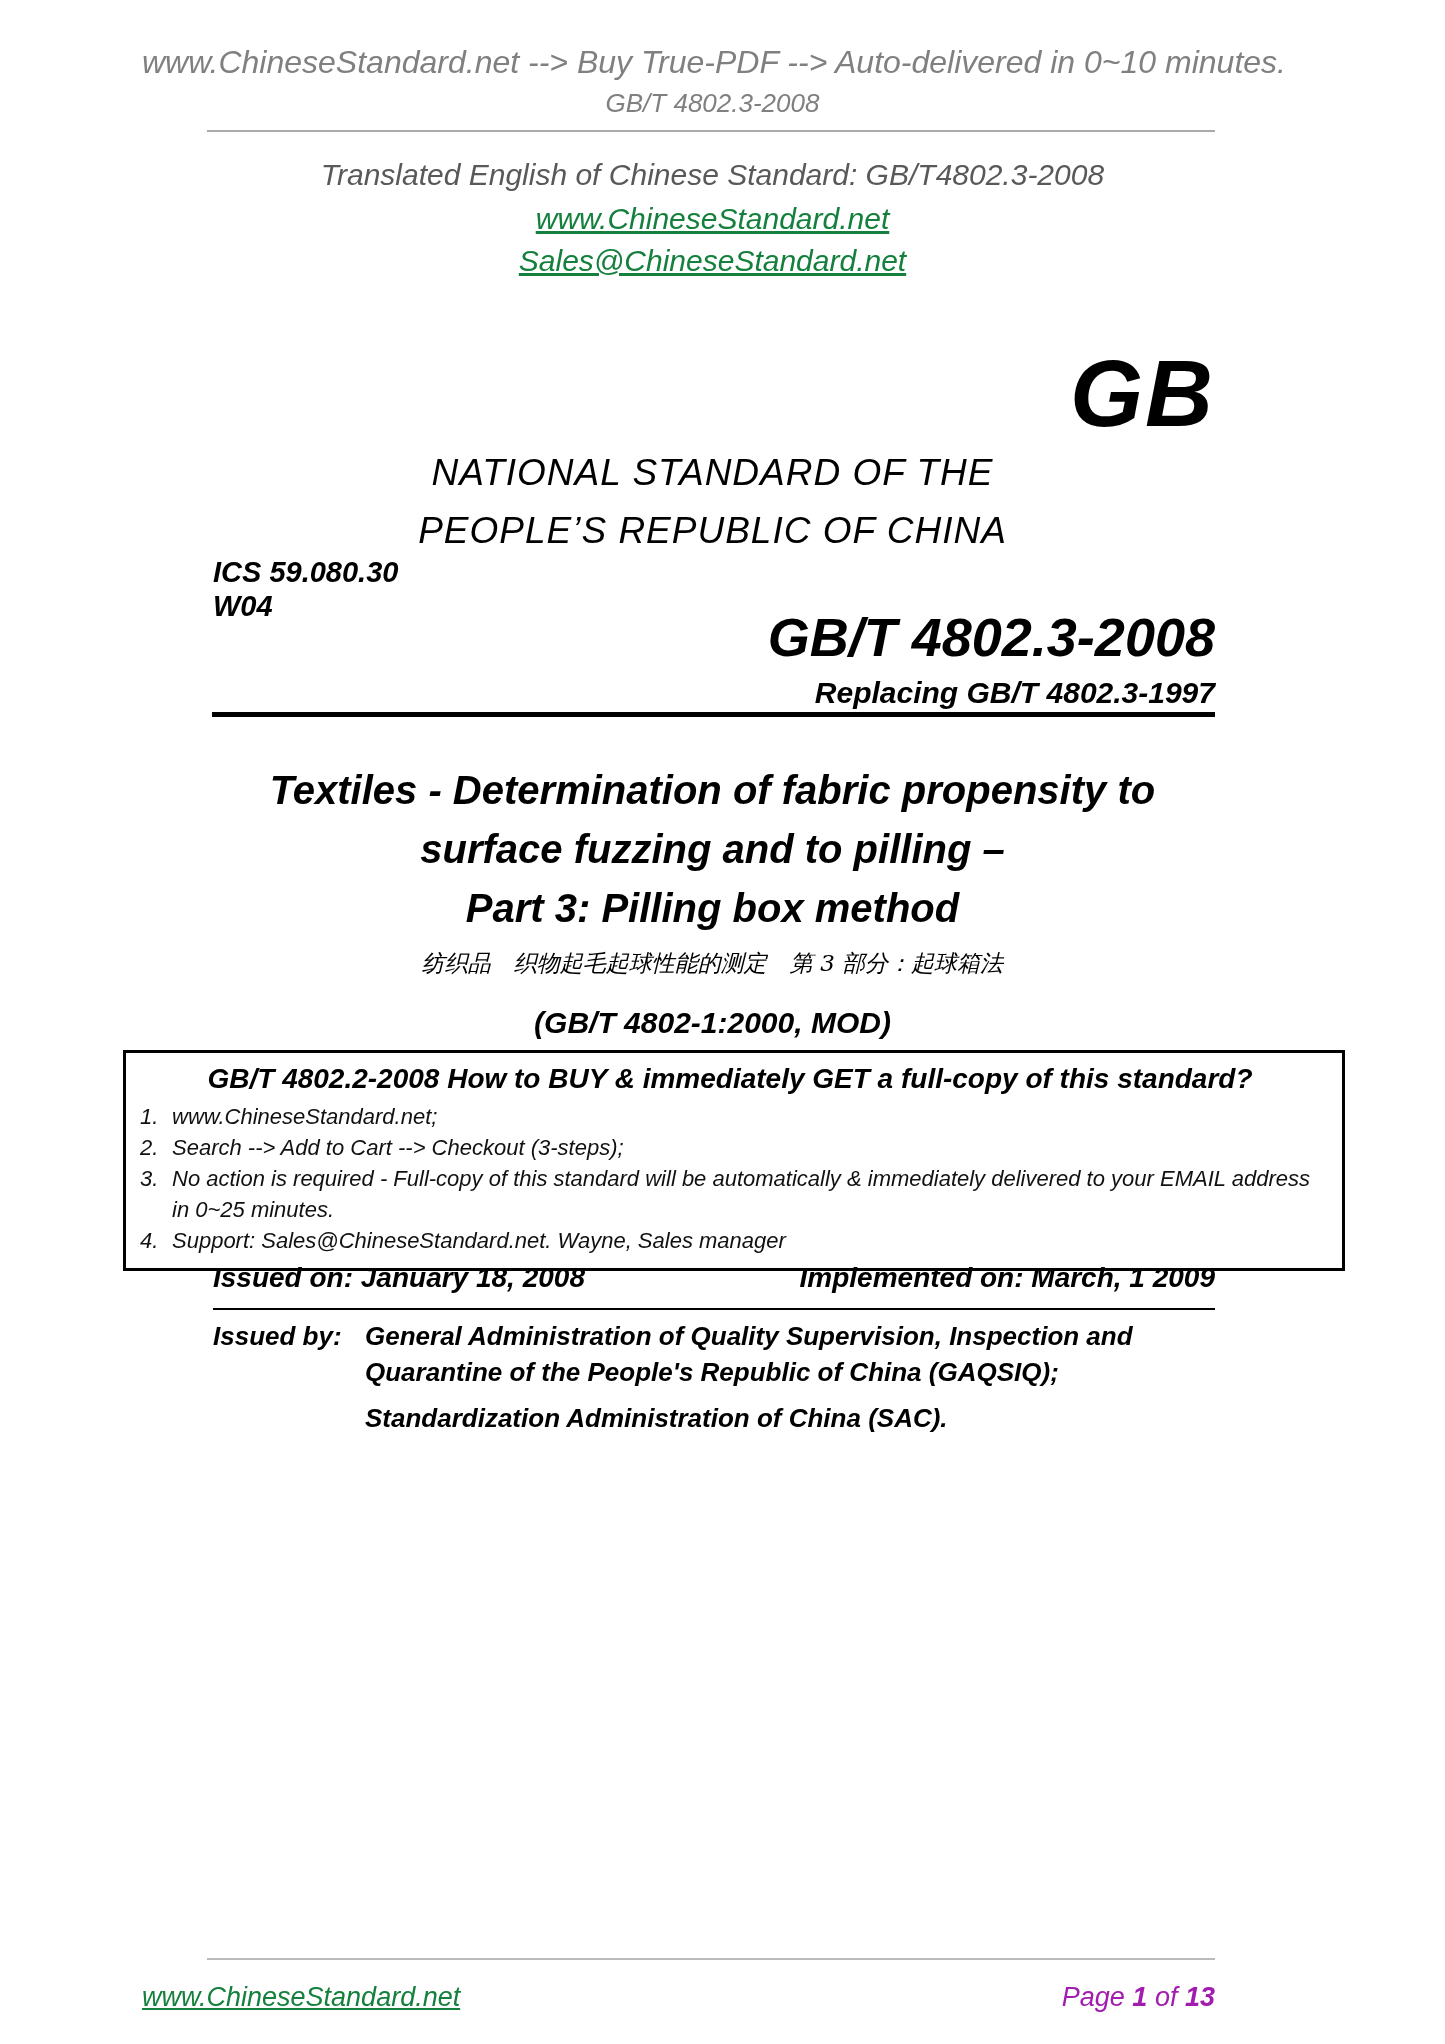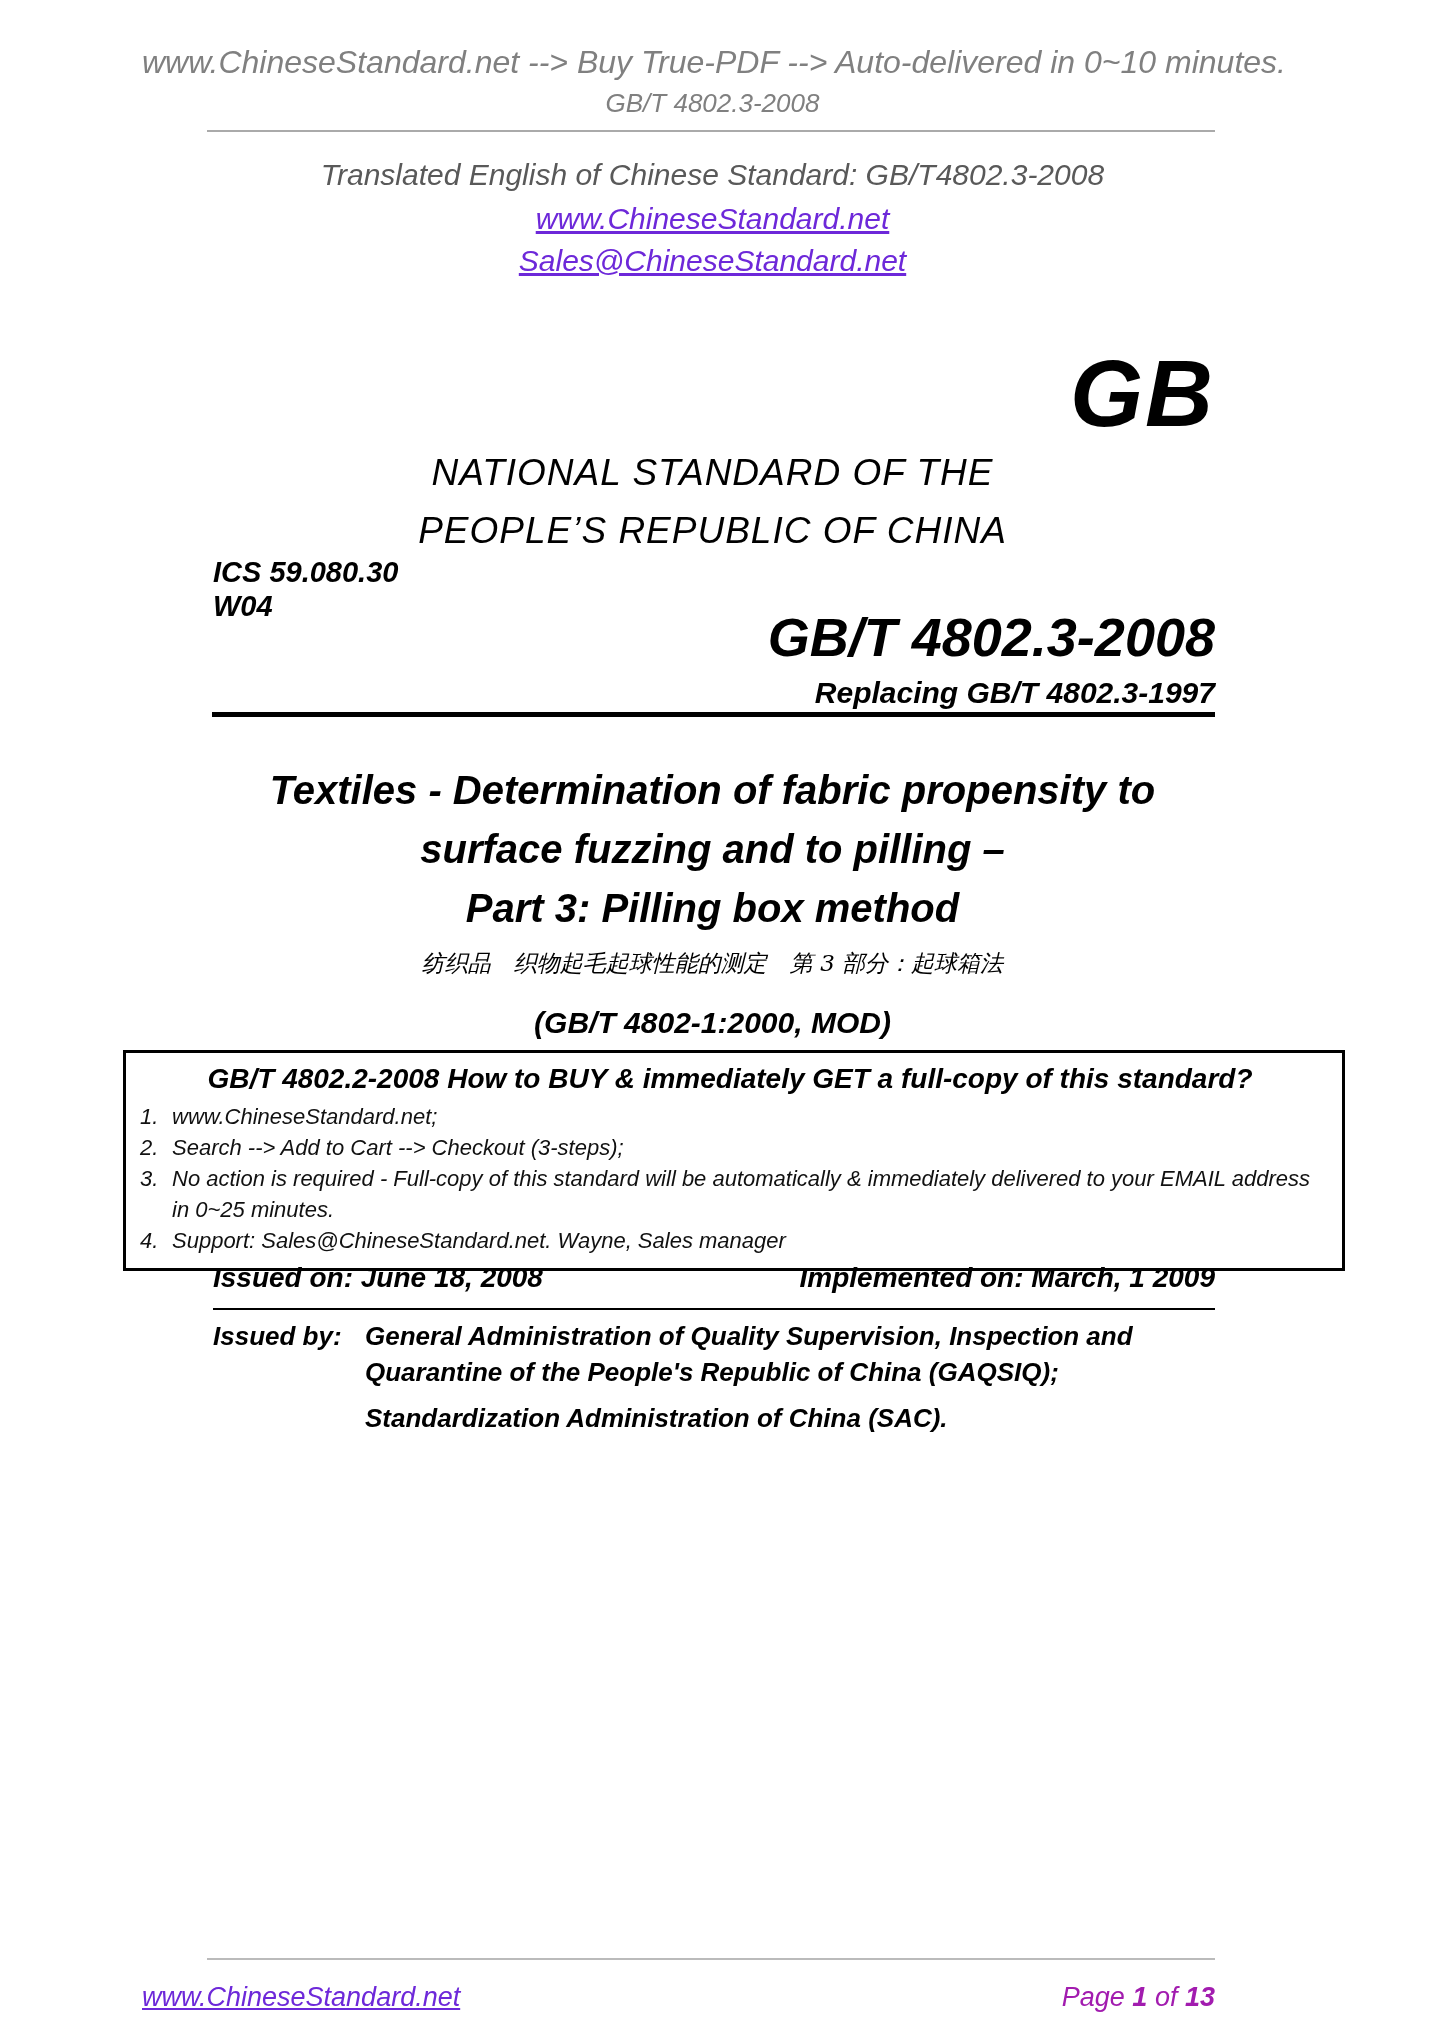--- a/index.html
+++ b/index.html
@@ -10,21 +10,21 @@
   .abs { position:absolute;font-style:italic; }
 
   .tagline { left:142px; top:44px; font-size:32px; color:#808080; white-space:nowrap; }
   .doc-code-top { left:210px; top:88px; width:1005px; text-align:center; font-size:26px; color:#808080; }
   .rule-top { left:207px; top:130px; width:1008px; height:0; border-top:2px solid #aaaaaa; }
 
   .translated { left:210px; top:158px; width:1005px; text-align:center; font-size:30px; color:#595959; }
   .center-link { left:210px; width:1005px; text-align:center; font-size:30px; }
   .link-site { top:202px; }
   .link-mail { top:244px; }
-  .gray-link { color:#6d28d9; text-decoration:underline; cursor:pointer; }
+  .gray-link { color:#15803d; text-decoration:underline; cursor:pointer; }
 
   .gb-logo { left:210px; top:340px; width:1005px; text-align:right; font-size:94px; font-weight:bold; letter-spacing:2px; }
   .nat-line { left:210px; width:1005px; text-align:center; font-size:37px; letter-spacing:1px; }
   .nat1 { top:452px; }
   .nat2 { top:510px; }
 
   .ics { left:213px; top:556px; font-size:29px; font-weight:bold; }
   .w04 { left:213px; top:590px; font-size:29px; font-weight:bold; }
 
   .big-code { left:210px; top:606px; width:1005px; text-align:right; font-size:54px; font-weight:bold; white-space:nowrap; }
@@ -106,21 +106,21 @@
       <span class="buy-num">3.</span>
       <span class="buy-text">No action is required  - Full-copy of this standard will be automatically &amp; immediately delivered to your EMAIL address in 0~25 minutes.</span>
     </div>
     <div class="buy-item">
       <span class="buy-num">4.</span>
       <span class="buy-text">Support: Sales@ChineseStandard.net. Wayne, Sales manager</span>
     </div>
   </div>
 
   <div class="abs issued-row">
-    <span>Issued on: June 18, 2008</span>
+    <span>Issued on: January 18, 2008</span>
     <span>Implemented on: March, 1 2009</span>
   </div>
 
   <div class="abs issued-by">
     <div class="ib-row">
       <span class="ib-label">Issued by:</span>
       <span>General Administration of Quality Supervision, Inspection and</span>
     </div>
     <div class="ib-indent">Quarantine of the People's Republic of China (GAQSIQ);</div>
     <div class="ib-indent ib-gap">Standardization Administration of China (SAC).</div>

